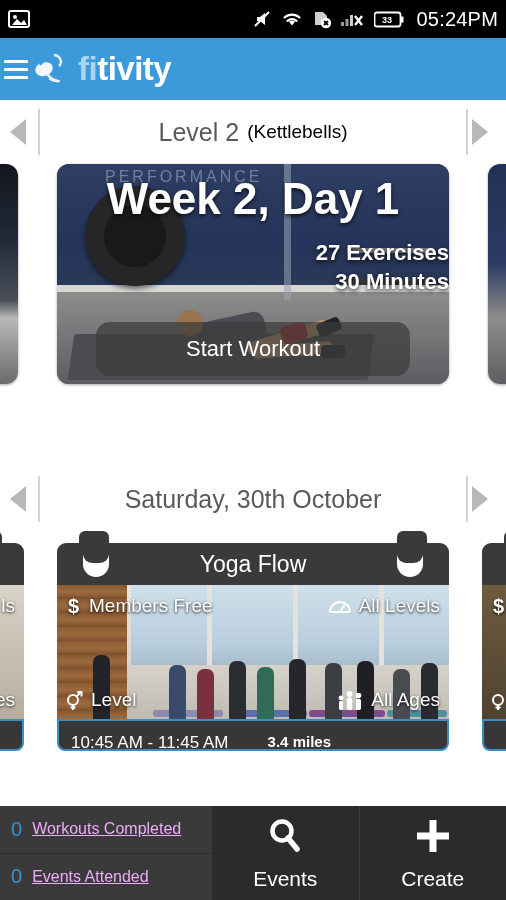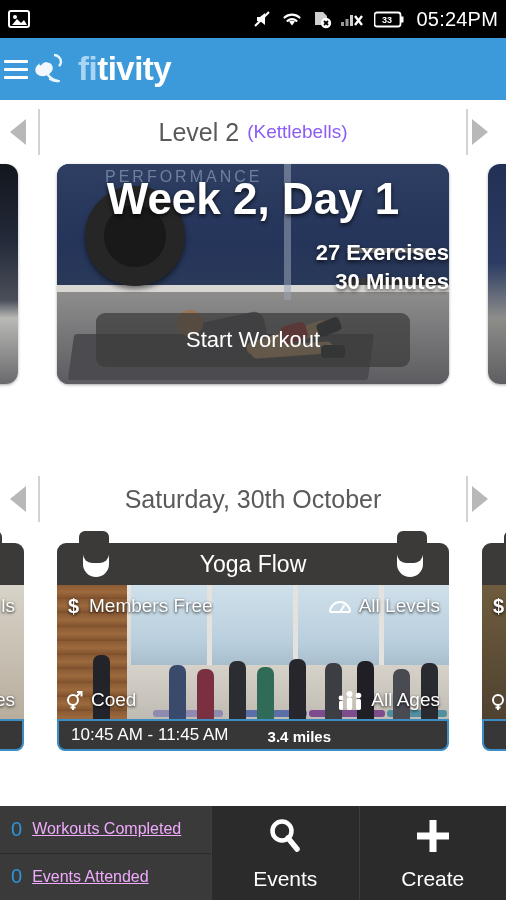--- a/index.html
+++ b/index.html
@@ -37,21 +37,21 @@
   .tri { width:0; height:0; }
   .tri.l { border-top:13px solid transparent; border-bottom:13px solid transparent;
     border-right:16px solid #b8b8b8; }
   .tri.r { border-top:13px solid transparent; border-bottom:13px solid transparent;
     border-left:16px solid #b8b8b8; }
   .divider { position:absolute; top:50%; transform:translateY(-50%);
     width:2px; height:46px; background:#d2d2d2; }
   .divider.l { left:38px; }
   .divider.r { right:38px; }
   .ch-title { font-size:25px; color:#5a5a5a; }
-  .ch-sub { font-size:19px; color:#8b5cf6; margin-left:8px; }
+  .ch-sub { font-size:19px; color:#000000; margin-left:8px; }
 
   
   .workout-row { position:relative; height:225px; }
   .wcard { position:absolute; top:0; height:220px; border-radius:12px;
     overflow:hidden; box-shadow:0 1px 3px rgba(0,0,0,.35); }
   .wcard.main { left:57px; width:392px; }
   .wcard.peek-l { left:-42px; width:60px; }
   .wcard.peek-r { left:488px; width:60px; }
   .gym-bg { position:absolute; inset:0; background:#2b3a52; }
   .gym-wall { position:absolute; left:0; right:0; top:0; height:58%;
@@ -89,22 +89,22 @@
   .pole { position:absolute; left:58%; top:0; width:7px; height:62%;
     background:#9aa4b5; opacity:.55; }
 
   .wcard .overlay { position:absolute; inset:0; }
   .w-title { position:absolute; top:10px; left:0; right:0; text-align:center;
     font-size:44px; font-weight:bold; color:#fff;
     text-shadow:0 2px 4px rgba(0,0,0,.75); }
   .w-sub { position:absolute; top:74px; left:0; right:0; text-align:right;
     color:#fff; font-size:22px; line-height:29px;
     text-shadow:0 2px 4px rgba(0,0,0,.8);font-weight:bold; }
-  .start-btn { position:absolute; left:39px; right:39px; bottom:17px; height:54px;
-    background:rgba(60,60,60,.72); border-radius:9px; display:flex;
+  .start-btn { position:absolute; left:39px; right:39px; bottom:8px; height:54px;
+    background:rgba(60,60,60,.72); border-radius:14px; display:flex;
     align-items:center; justify-content:center; color:#fff; font-size:22px; }
 
   .peek-dark { position:absolute; inset:0;
     background:linear-gradient(#12161d 0%,#232a39 35%,#4a4f59 62%,#b9b9b6 70%,#6a6a6d 100%); }
   .peek-dark2 { position:absolute; inset:0;
     background:linear-gradient(#233055 0%,#2b3b63 45%,#8e8d8a 70%,#5e5e62 100%); }
 
   
   .event-row { position:relative; height:240px; }
   .ecard { position:absolute; top:0; width:392px; }
@@ -147,22 +147,22 @@
     align-items:center; gap:7px; color:#fff; font-size:19px;
     text-shadow:0 1px 3px rgba(0,0,0,.9); }
   .e-ov-bl { position:absolute; left:9px; bottom:8px; display:flex;
     align-items:center; gap:8px; color:#fff; font-size:19px;
     text-shadow:0 1px 3px rgba(0,0,0,.9); }
   .e-ov-br { position:absolute; right:9px; bottom:8px; display:flex;
     align-items:center; gap:7px; color:#fff; font-size:19px;
     text-shadow:0 1px 3px rgba(0,0,0,.9); }
 
   .e-foot { height:32px; background:#373737; border:2px solid #3b8dc4;
-    border-radius:0 0 8px 8px; display:flex; align-items:flex-end;
-    padding:4px 12px; color:#fff; }
+    border-radius:0 0 8px 8px; display:flex; align-items:flex-start;
+    padding:12px 12px; color:#fff; }
   .e-time { font-size:17px; }
   .e-dist { font-size:15px; font-weight:bold; margin-left:auto; margin-right:104px; }
 
   
   .bottombar { position:absolute; left:0; bottom:0; width:506px; height:94px;
     background:#2b2b2b; display:flex; }
   .stats { width:211px; display:flex; flex-direction:column; }
   .stat { flex:1; display:flex; align-items:center; padding-left:11px; gap:10px; }
   .stat.s1 { background:#3a3a3a; border-bottom:1px solid #2b2b2b; }
   .stat.s2 { background:#3a3a3a; }
@@ -363,21 +363,21 @@
         </div>
 
         <div class="e-ov-bl">
           <svg width="17" height="22" viewBox="0 0 17 22">
             <circle cx="7" cy="11" r="5" fill="none" stroke="#fff" stroke-width="2"></circle>
             <line x1="7" y1="16" x2="7" y2="21" stroke="#fff" stroke-width="2"></line>
             <line x1="4.5" y1="18.5" x2="9.5" y2="18.5" stroke="#fff" stroke-width="2"></line>
             <line x1="10.5" y1="7.5" x2="15" y2="3" stroke="#fff" stroke-width="2"></line>
             <path d="M11 3 h4.5 v4.5" fill="none" stroke="#fff" stroke-width="2"></path>
           </svg>
-          <span>Coed</span>
+          <span>Level</span>
         </div>
 
         <div class="e-ov-br">
           <svg width="28" height="21" viewBox="0 0 28 21">
             <circle cx="5" cy="8" r="2.4" fill="#fff"></circle>
             <rect x="3" y="11" width="4" height="9" rx="1.4" fill="#fff"></rect>
             <circle cx="13.5" cy="4" r="3" fill="#fff"></circle>
             <rect x="10.8" y="7.6" width="5.4" height="12.4" rx="2" fill="#fff"></rect>
             <circle cx="22.5" cy="5.5" r="2.8" fill="#fff"></circle>
             <rect x="20" y="8.8" width="5" height="11.2" rx="1.8" fill="#fff"></rect>

